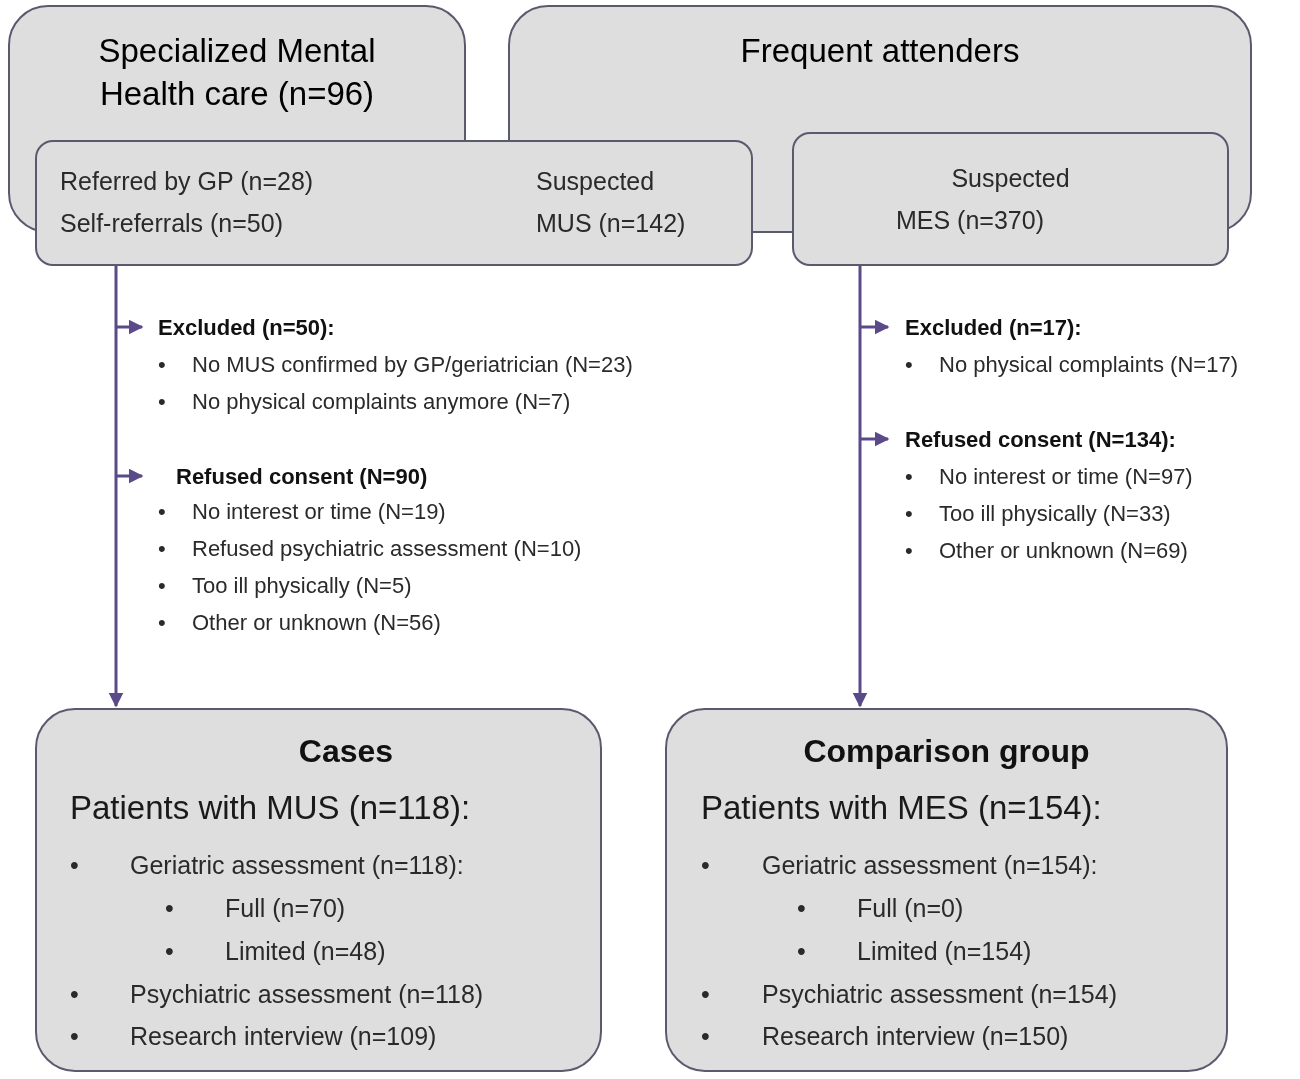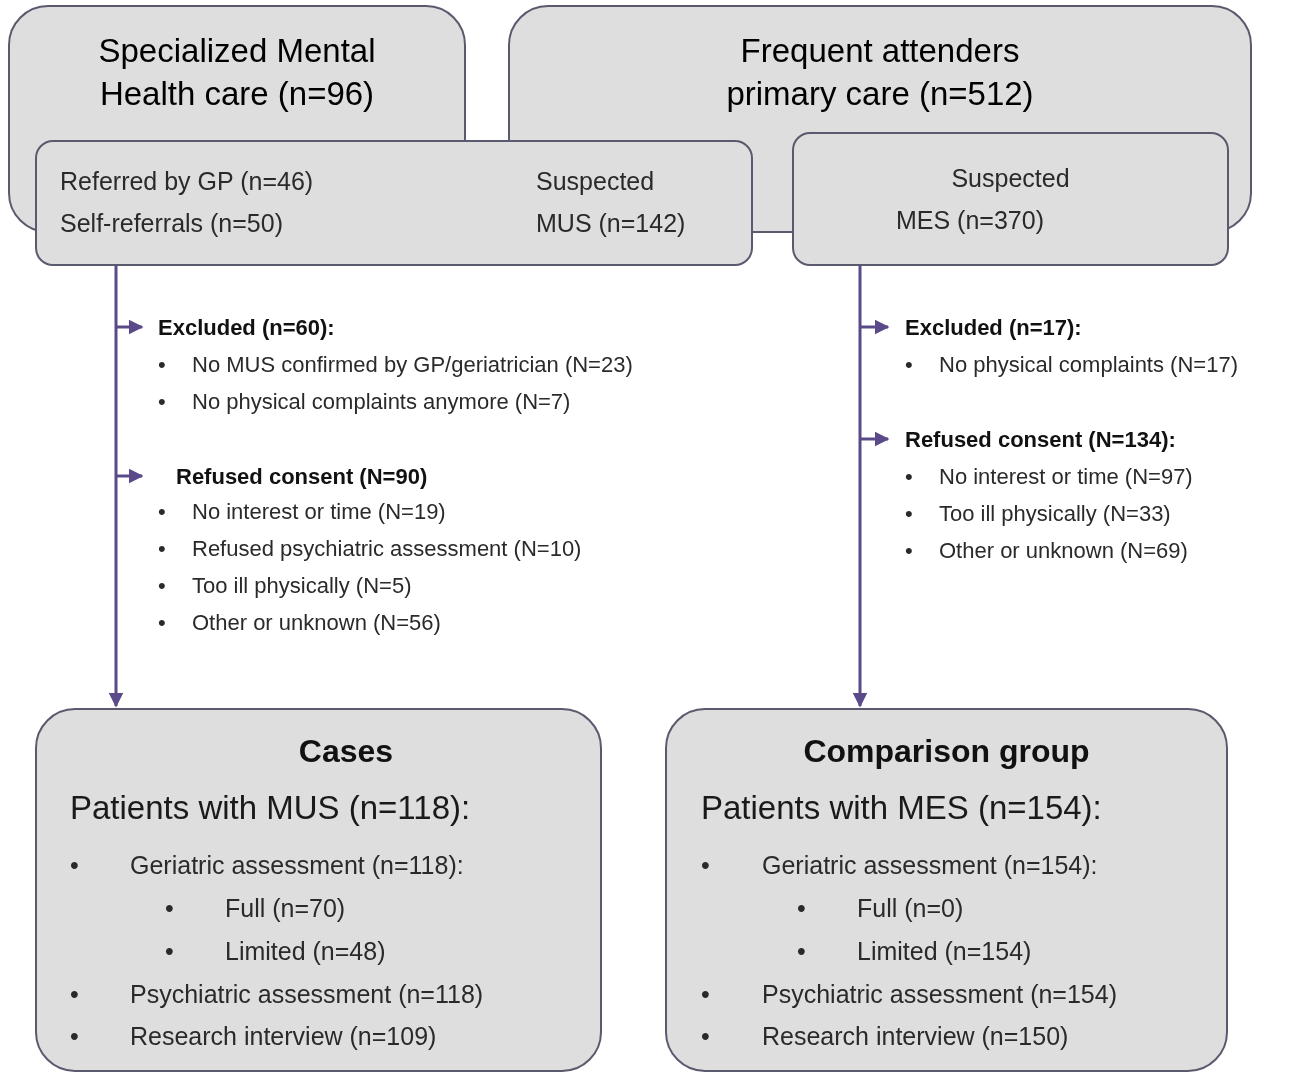--- a/index.html
+++ b/index.html
@@ -25,27 +25,26 @@
 
 <div class="box r-lg" style="left:8px; top:5px; width:458px; height:228px;"></div>
 <div class="box r-lg" style="left:508px; top:5px; width:744px; height:228px;"></div>
 
 <div class="abs title-lg" style="left:8px; top:29px; width:458px;">
   <div>Specialized Mental</div>
   <div>Health care (n=96)</div>
 </div>
 <div class="abs title-lg" style="left:508px; top:29px; width:744px;">
   <div>Frequent attenders</div>
-  <div>primary care (n=512)</div>
 </div>
 
 <div class="box r-md" style="left:35px; top:140px; width:718px; height:126px;"></div>
 <div class="box r-md" style="left:792px; top:132px; width:437px; height:134px;"></div>
 
-<div class="abs t-md" style="left:60px; top:167px;">Referred by GP (n=46)</div>
+<div class="abs t-md" style="left:60px; top:167px;">Referred by GP (n=28)</div>
 <div class="abs t-md" style="left:60px; top:209px;">Self-referrals (n=50)</div>
 <div class="abs t-md" style="left:536px; top:167px;">Suspected</div>
 <div class="abs t-md" style="left:536px; top:209px;">MUS (n=142)</div>
 
 <div class="abs t-md" style="left:792px; top:164px; width:437px; text-align:center;">Suspected</div>
 <div class="abs t-md" style="left:792px; top:206px; width:356px; text-align:center;">MES (n=370)</div>
 
 <svg class="lines" width="1300" height="1079">
   <defs>
     <marker id="ah" viewBox="0 0 10 10" refX="9" refY="5" markerWidth="5" markerHeight="5" orient="auto">
@@ -53,21 +52,21 @@
     </marker>
   </defs>
   <line x1="116" y1="266" x2="116" y2="706" stroke="#5b4a8a" stroke-width="3" marker-end="url(#ah)"></line>
   <line x1="116" y1="327" x2="142" y2="327" stroke="#5b4a8a" stroke-width="3" marker-end="url(#ah)"></line>
   <line x1="116" y1="476" x2="142" y2="476" stroke="#5b4a8a" stroke-width="3" marker-end="url(#ah)"></line>
   <line x1="860" y1="266" x2="860" y2="706" stroke="#5b4a8a" stroke-width="3" marker-end="url(#ah)"></line>
   <line x1="860" y1="327" x2="888" y2="327" stroke="#5b4a8a" stroke-width="3" marker-end="url(#ah)"></line>
   <line x1="860" y1="439" x2="888" y2="439" stroke="#5b4a8a" stroke-width="3" marker-end="url(#ah)"></line>
 </svg>
 
-<div class="abs t-sm bold" style="left:158px; top:315px;">Excluded (n=60):</div>
+<div class="abs t-sm bold" style="left:158px; top:315px;">Excluded (n=50):</div>
 <div class="abs t-sm" style="left:158px; top:352px;"><span class="bullet">•</span><span>No MUS confirmed by GP/geriatrician (N=23)</span></div>
 <div class="abs t-sm" style="left:158px; top:389px;"><span class="bullet">•</span><span>No physical complaints anymore (N=7)</span></div>
 
 <div class="abs t-sm bold" style="left:176px; top:464px;">Refused consent (N=90)</div>
 <div class="abs t-sm" style="left:158px; top:499px;"><span class="bullet">•</span><span>No interest or time  (N=19)</span></div>
 <div class="abs t-sm" style="left:158px; top:536px;"><span class="bullet">•</span><span>Refused psychiatric assessment (N=10)</span></div>
 <div class="abs t-sm" style="left:158px; top:573px;"><span class="bullet">•</span><span>Too ill physically (N=5)</span></div>
 <div class="abs t-sm" style="left:158px; top:610px;"><span class="bullet">•</span><span>Other or unknown (N=56)</span></div>
 
 <div class="abs t-sm bold" style="left:905px; top:315px;">Excluded (n=17):</div>

